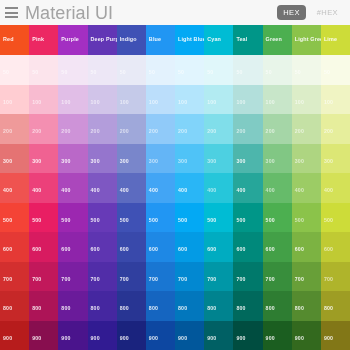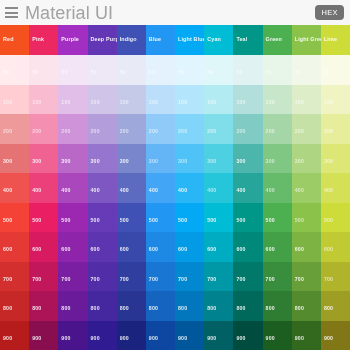--- a/index.html
+++ b/index.html
@@ -164,20 +164,21 @@
       <span></span>
       <span></span>
     </div>
 
     <div id="brand">
       <span class="light">Material UI</span>
     </div>
 
     <div id="format-toggle">
       <div class="fmt-btn active">HEX</div>
+      <div class="fmt-btn inactive">#HEX</div>
     </div>
   </div>
 
   <div id="column-headers">
       <div class="col-header" style="background: rgb(244, 81, 30);">
         <span>Red</span>
       </div>
       <div class="col-header" style="background: rgb(236, 40, 99);">
         <span>Pink</span>
       </div>

